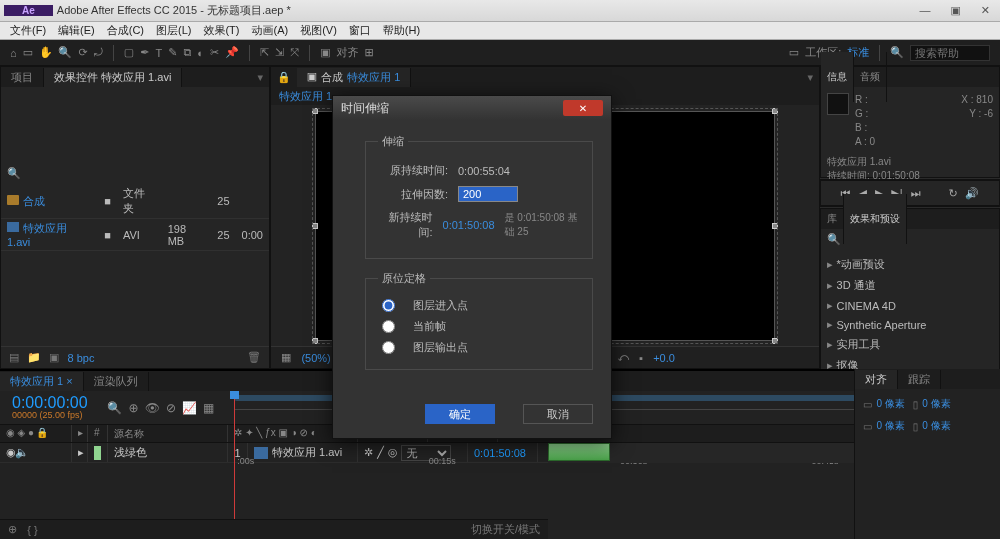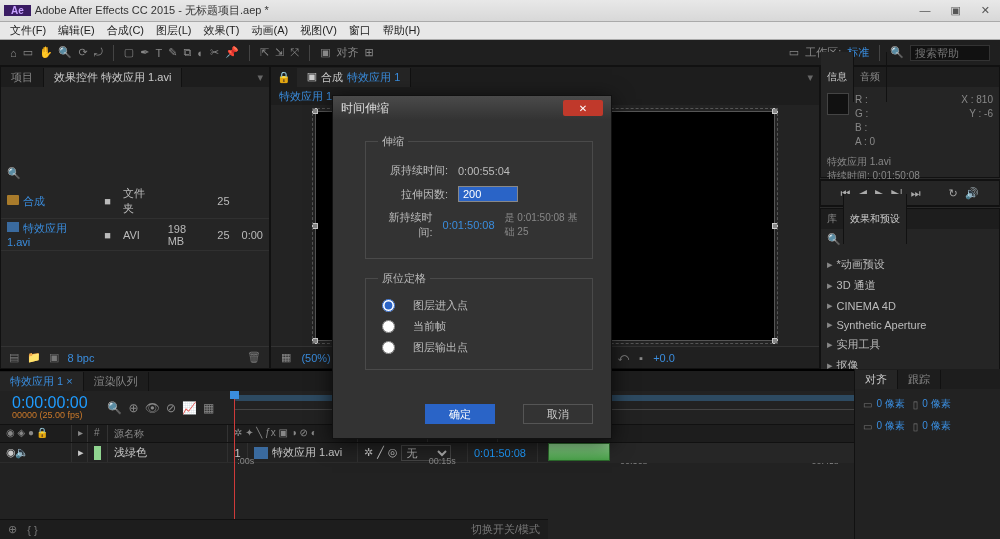--- a/index.html
+++ b/index.html
@@ -1,20 +1,20 @@
 <!DOCTYPE html>
 <html><head>
 <meta charset="utf-8">
 <style>
   * { box-sizing: border-box; margin: 0; padding: 0; font-family: "Microsoft YaHei", "Segoe UI", sans-serif; }
   body { background: #1e1e1e; color: #c8c8c8; font-size: 11px; width: 1000px; height: 539px; overflow: hidden; position: relative; }
 
   
   .win-title { height: 22px; background: linear-gradient(#e8e8e8,#d8d8d8); display: flex; align-items: center; padding: 0 4px; color: #333; border-bottom: 1px solid #aaa;}
-  .win-title .ae-badge { background:#3a1c63; color:#c8a2ff; font-weight:bold; padding:0 7px; margin-right:4px; font-size:10px;}
+  .win-title .ae-badge { background:#3a1c63; color:#c8a2ff; font-weight:bold; padding:0 18px; margin-right:4px; font-size:10px;}
   .win-controls { margin-left:auto; display:flex; gap:8px; color:#555;}
   .win-controls span { padding:0 6px; cursor:default;}
 
   
   .menubar { height: 18px; background:#e8e8e8; display:flex; align-items:center; gap:4px; padding:0 6px; color:#222; font-size:11px; border-bottom:1px solid #aaa;}
   .menubar span { padding:0 4px; }
 
   
   .app { background:#2a2a2a; height: calc(539px - 40px); display:flex; flex-direction:column;}
   .toolbar { height:26px; background:#1f1f1f; border-bottom:1px solid #111; display:flex; align-items:center; gap:6px; padding:0 10px; color:#888; }

